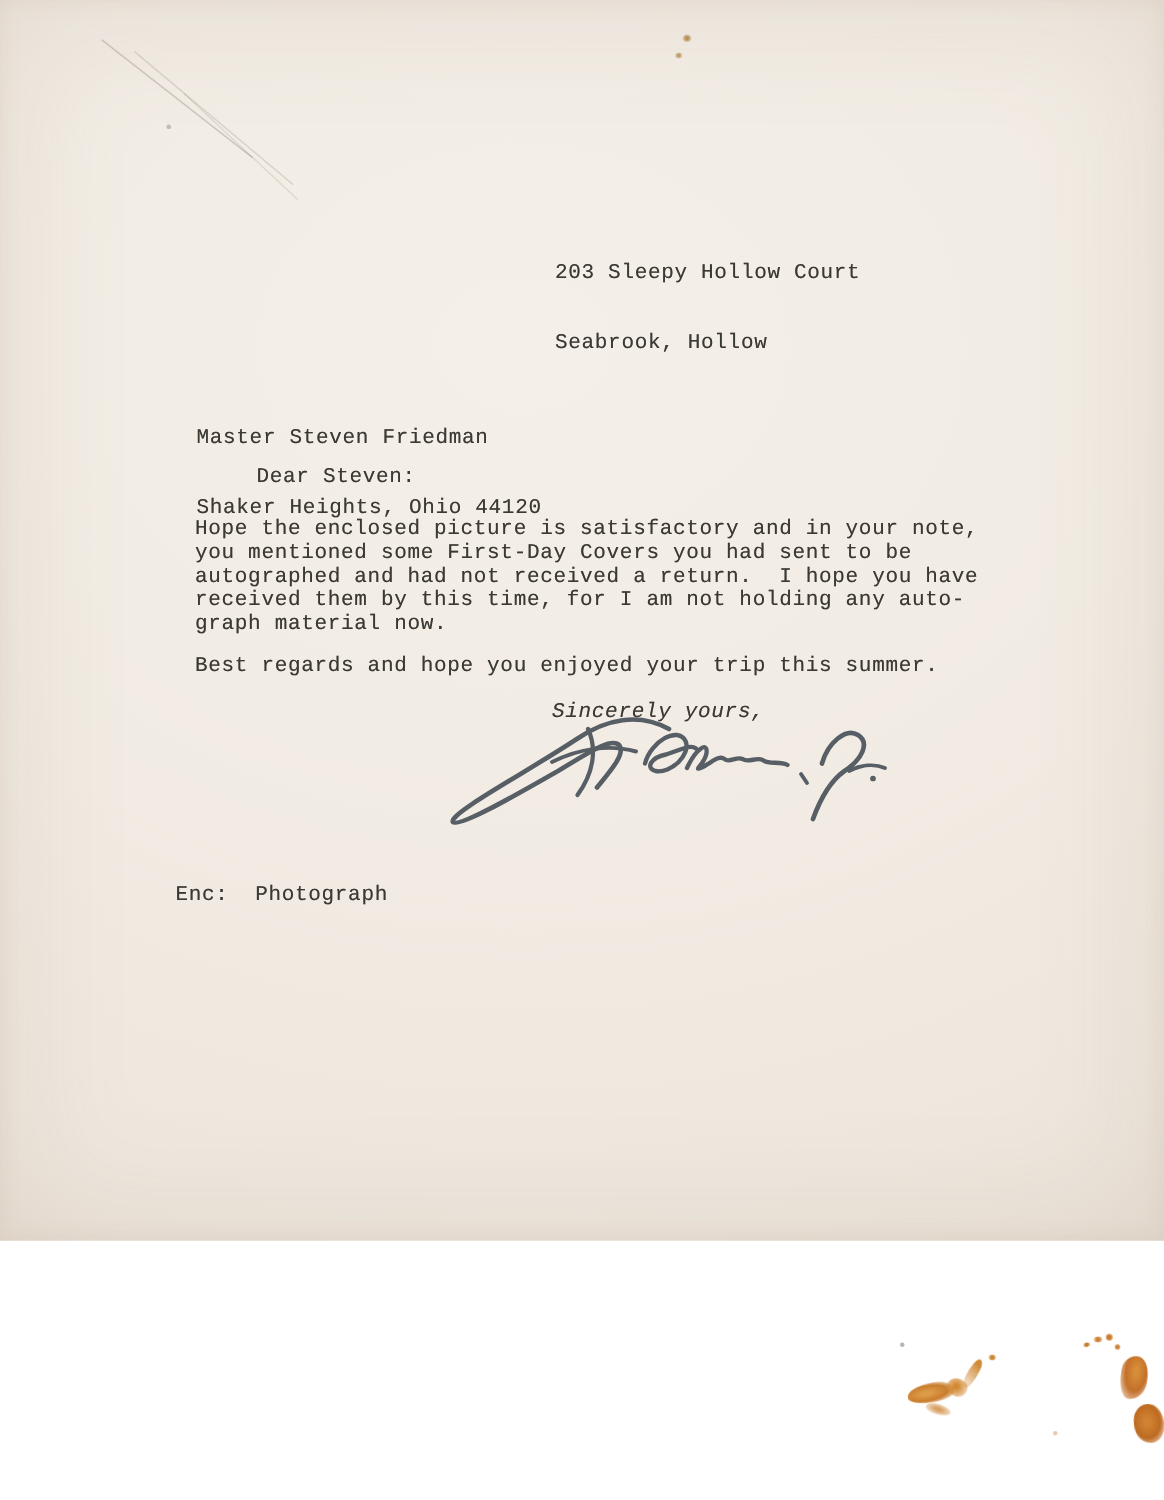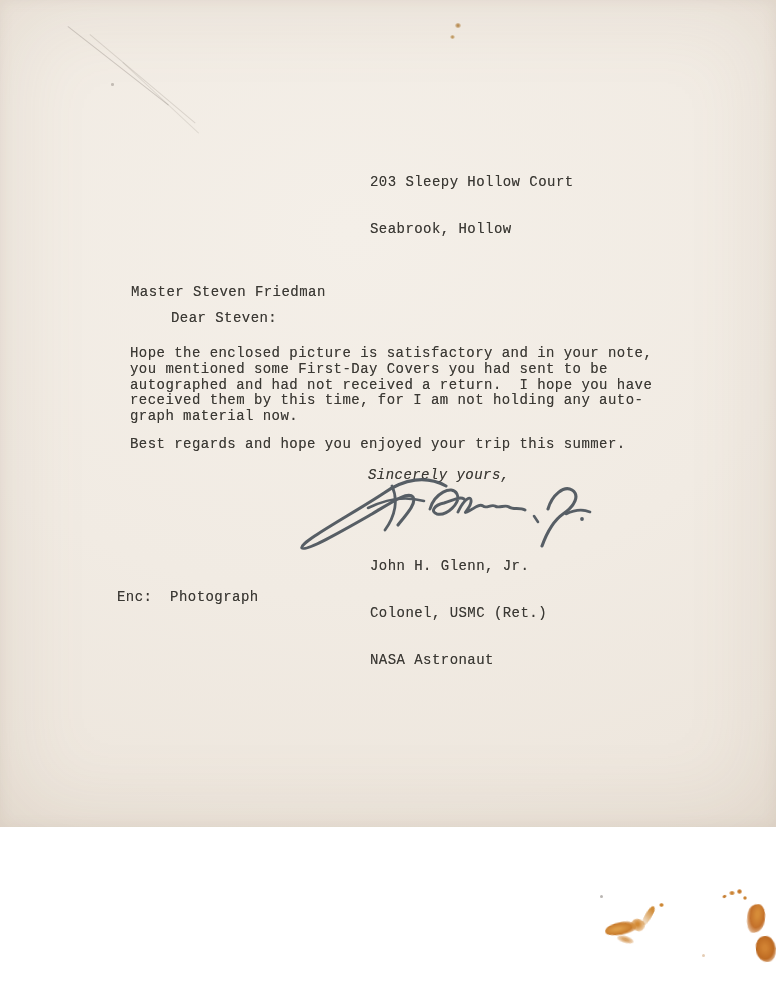--- a/index.html
+++ b/index.html
@@ -31,20 +31,21 @@
   <div class="scratch" style="left:123px;top:62px;width:104px;transform:rotate(43deg);background:rgba(118,110,102,.16);"></div>
   <div class="speck" style="left:111px;top:83px;width:2.5px;height:2.5px;background:rgba(108,100,92,.35);"></div>
 
   <div class="type" style="left:370px;top:143px;">
     <div>203 Sleepy Hollow Court</div>
     <div>Seabrook, Hollow</div>
   </div>
 
   <div class="type" style="left:131px;top:253px;">
     <div>Master Steven Friedman</div>
+    <div>Shaker Heights, Ohio 44120</div>
   </div>
 
   <div class="type" style="left:131px;top:311px;margin-left:40px;">Dear Steven:</div>
 
   <div class="type" style="left:130px;top:437px;">Best regards and hope you enjoyed your trip this summer.</div>
 
   <div class="type" style="left:130px;top:346px;">Hope the enclosed picture is satisfactory and in your note,
 you mentioned some First-Day Covers you had sent to be
 autographed and had not received a return.  I hope you have
 received them by this time, for I am not holding any auto-
@@ -77,25 +78,20 @@
     <path d="M240 43 l4 6" stroke-width="2.6"></path>
 
     <path d="M254 36
              C258 22, 270 12, 278 17
              C286 22, 281 33, 269 41
              C259 48, 252 62, 248 73"></path>
     <path d="M272 41 C280 37, 289 36, 296 39" stroke-width="2.6"></path>
     <circle cx="288" cy="46" r="1.9" fill="#4a535b" stroke="none"></circle>
   </svg>
 
-  <div class="type" style="left:370px;top:527px;">
-    <div>John H. Glenn, Jr.</div>
-    <div>Colonel, USMC (Ret.)</div>
-    <div>NASA Astronaut</div>
-  </div>
 
   <div class="type" style="left:117px;top:590px;">Enc:  Photograph</div>
 
   <div class="speck" style="left:455px;top:23px;width:6px;height:5px;background:radial-gradient(circle,#b98e55 20%,rgba(185,142,85,.25) 75%,transparent 100%);"></div>
   <div class="speck" style="left:450px;top:35px;width:5px;height:4px;background:radial-gradient(circle,#c09a62 20%,rgba(192,154,98,.25) 75%,transparent 100%);"></div>
 
   <div class="speck" style="left:600px;top:895px;width:3px;height:3px;background:rgba(100,92,84,.45);"></div>
   <div class="stain" style="left:605px;top:922px;width:31px;height:13px;transform:rotate(-10deg);
               border-radius:60% 40% 50% 55%/55% 60% 40% 45%;filter:blur(.3px);
               background:radial-gradient(ellipse at 40% 50%, #dd9d49 10%, #c97c2c 55%, rgba(201,124,44,.25) 85%, transparent 100%);"></div>

